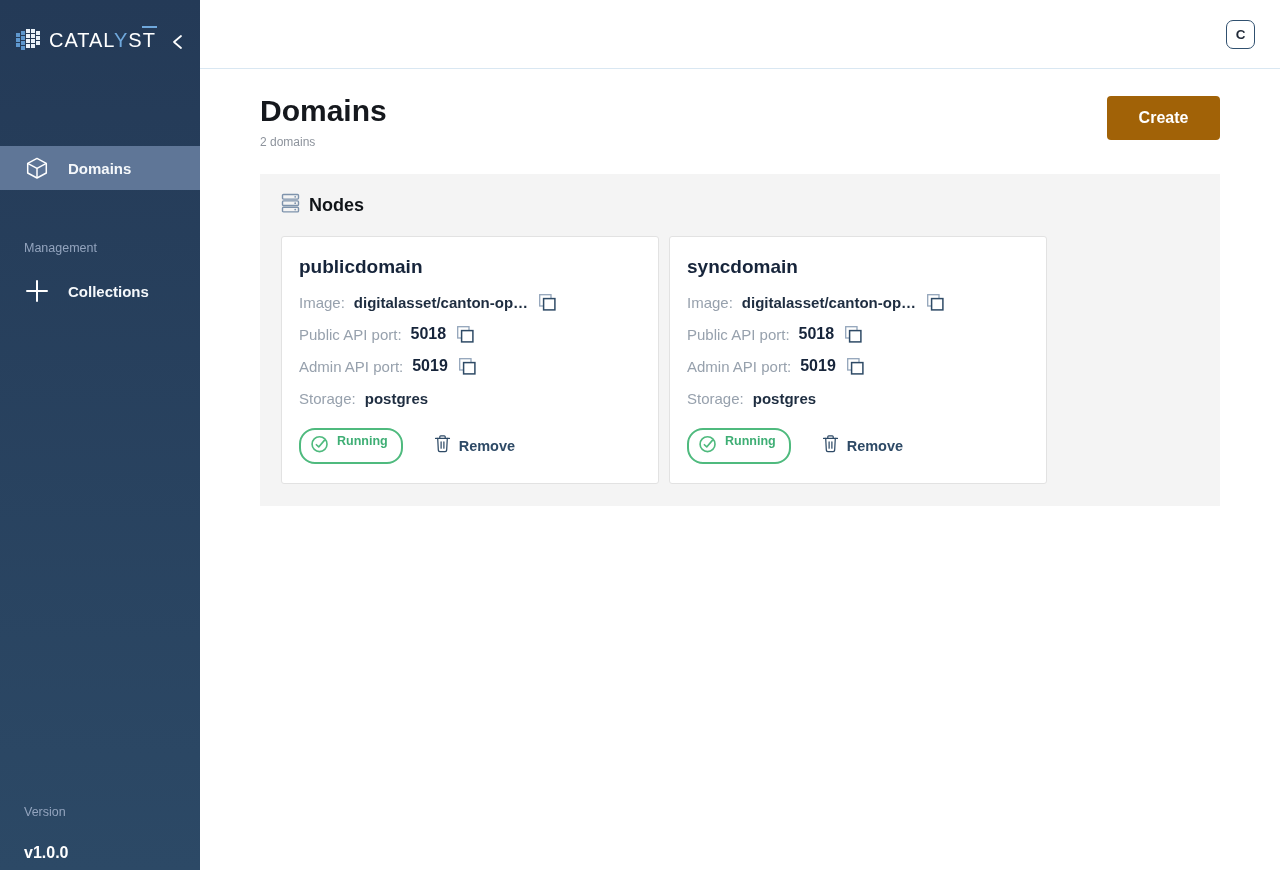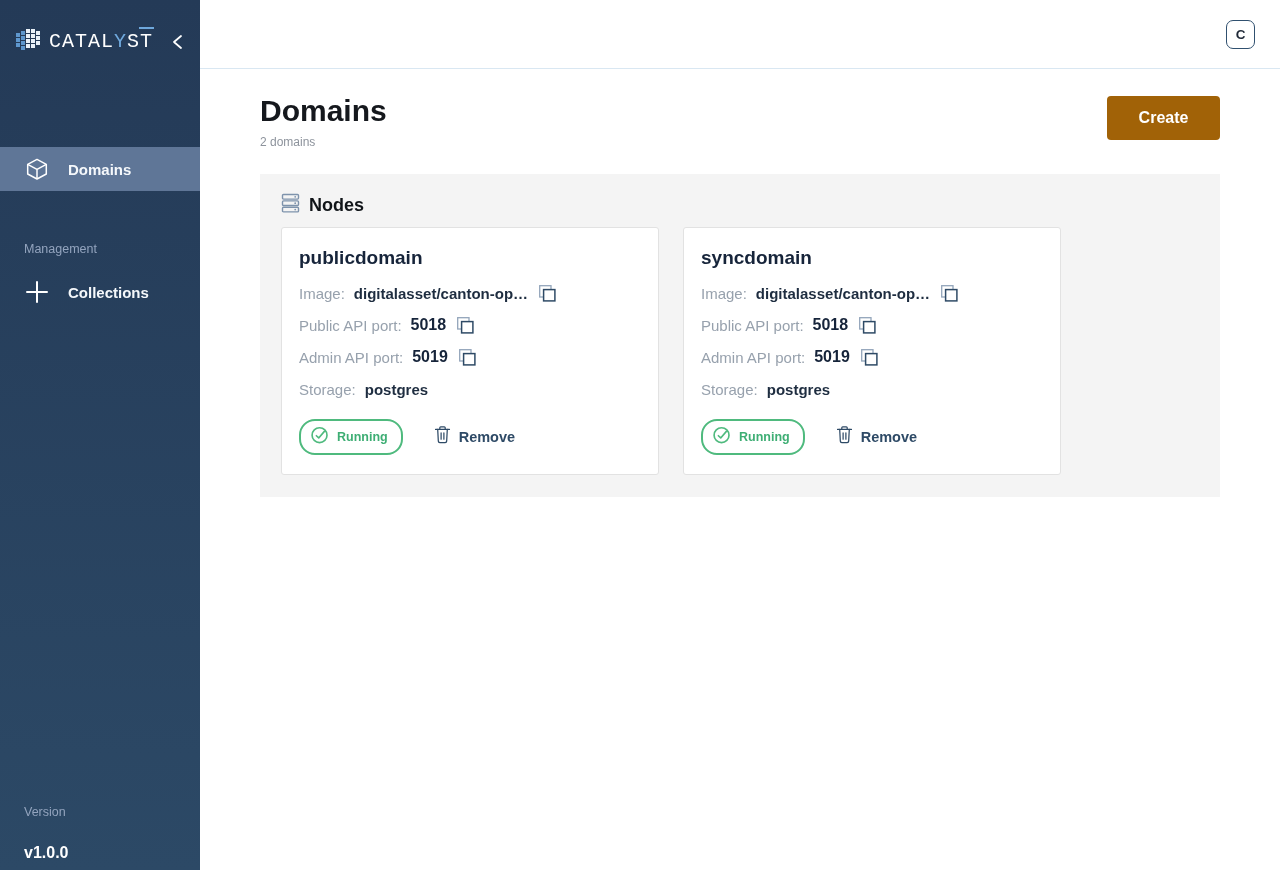--- a/index.html
+++ b/index.html
@@ -2,21 +2,21 @@
 <html><head>
 <meta charset="utf-8">
 <style>
   * { margin:0; padding:0; box-sizing:border-box; }
   html,body { width:1280px; height:870px; overflow:hidden; font-family:"Liberation Sans", sans-serif; background:#fff; }
   .app { display:flex; width:1280px; height:870px; }
 
   
   .sidebar { width:200px; min-width:200px; height:870px; display:flex; flex-direction:column;
              background:linear-gradient(180deg,#243A57 0%, #2C4966 100%); }
-  .logo-row { display:flex; align-items:center; padding:25px 10px 0 15px;font-family:Liberation Mono, monospace; }
+  .logo-row { display:flex; align-items:center; padding:25px 10px 0 15px; }
   .logo-cube { flex:0 0 auto; }
   .logo-text { margin-left:7px; font-size:20px; font-weight:500; letter-spacing:1px; color:#fff; white-space:nowrap; }
   .logo-y { color:#6FA8DC; }
   .logo-t { position:relative; display:inline-block; }
   .logo-t::after { content:''; position:absolute; top:-3px; left:-1px; right:-1px; height:2px; background:#6FA8DC; }
   .collapse-btn { margin-left:auto; padding:2px 6px 0 0; cursor:pointer; display:flex; }
 
   .nav { margin-top:90px; }
   .nav-item { height:44px; display:flex; align-items:center; padding-left:23px; gap:17px;
               color:#F5F8FB; font-size:15px; font-weight:700; cursor:pointer; margin-bottom:8px; }
@@ -41,30 +41,30 @@
   .content { padding:26px 60px 0 60px; }
   .header-row { display:flex; justify-content:space-between; align-items:flex-start; }
   .page-title { font-size:30px; font-weight:800; color:#15181D; line-height:1.05; }
   .page-subtitle { font-size:12px; color:#8D939C; margin-top:8px; }
   .create-btn { width:113px; height:44px; background:#a16207; color:#fff; font-size:16px; font-weight:700;
                 border:none; border-radius:4px; cursor:pointer; margin-top:1px; }
 
   .panel { margin-top:25px; background:#F4F4F4; padding:19px 21px 22px 21px; }
   .nodes-header { display:flex; align-items:center; gap:9px; }
   .nodes-title { font-size:18px; font-weight:800; color:#101418; }
-  .cards { display:flex; gap:24px; margin-top:9px; }
+  .cards { display:flex; gap:10px; margin-top:18px; }
   .card { width:378px; height:248px; background:#fff; border:1px solid #E2E2E2; border-radius:3px; padding:19px 17px; }
   .card-title { font-size:19px; font-weight:800; color:#16243A; margin-bottom:14px; }
   .row { display:flex; align-items:center; gap:9px; height:21px; margin-bottom:11px; }
   .lbl { font-size:15px; color:#97A1AD; }
   .val { font-size:15px; font-weight:600; color:#1E2D40; }
   .val.port { font-size:16px; font-weight:700; color:#16243A; }
   .copy-btn { display:flex; cursor:pointer; margin-left:1px; }
   .card-footer { display:flex; align-items:center; gap:31px; margin-top:19px; }
-  .badge { display:inline-flex; align-items:center; gap:7px; border:2px solid #4FBA7E; border-radius:16px;
+  .badge { display:inline-flex; align-items:flex-start; gap:7px; border:2px solid #4FBA7E; border-radius:16px;
            padding:4px 13px 4px 9px; background:#fff; }
   .badge-text { font-size:12.5px; font-weight:800; color:#3EAE74; }
   .remove-btn { display:flex; align-items:center; gap:8px; cursor:pointer; }
   .remove-text { font-size:14.5px; font-weight:600; color:#2E4A66; }
 </style>
 </head>
 <body>
 
 <div class="app">
 

